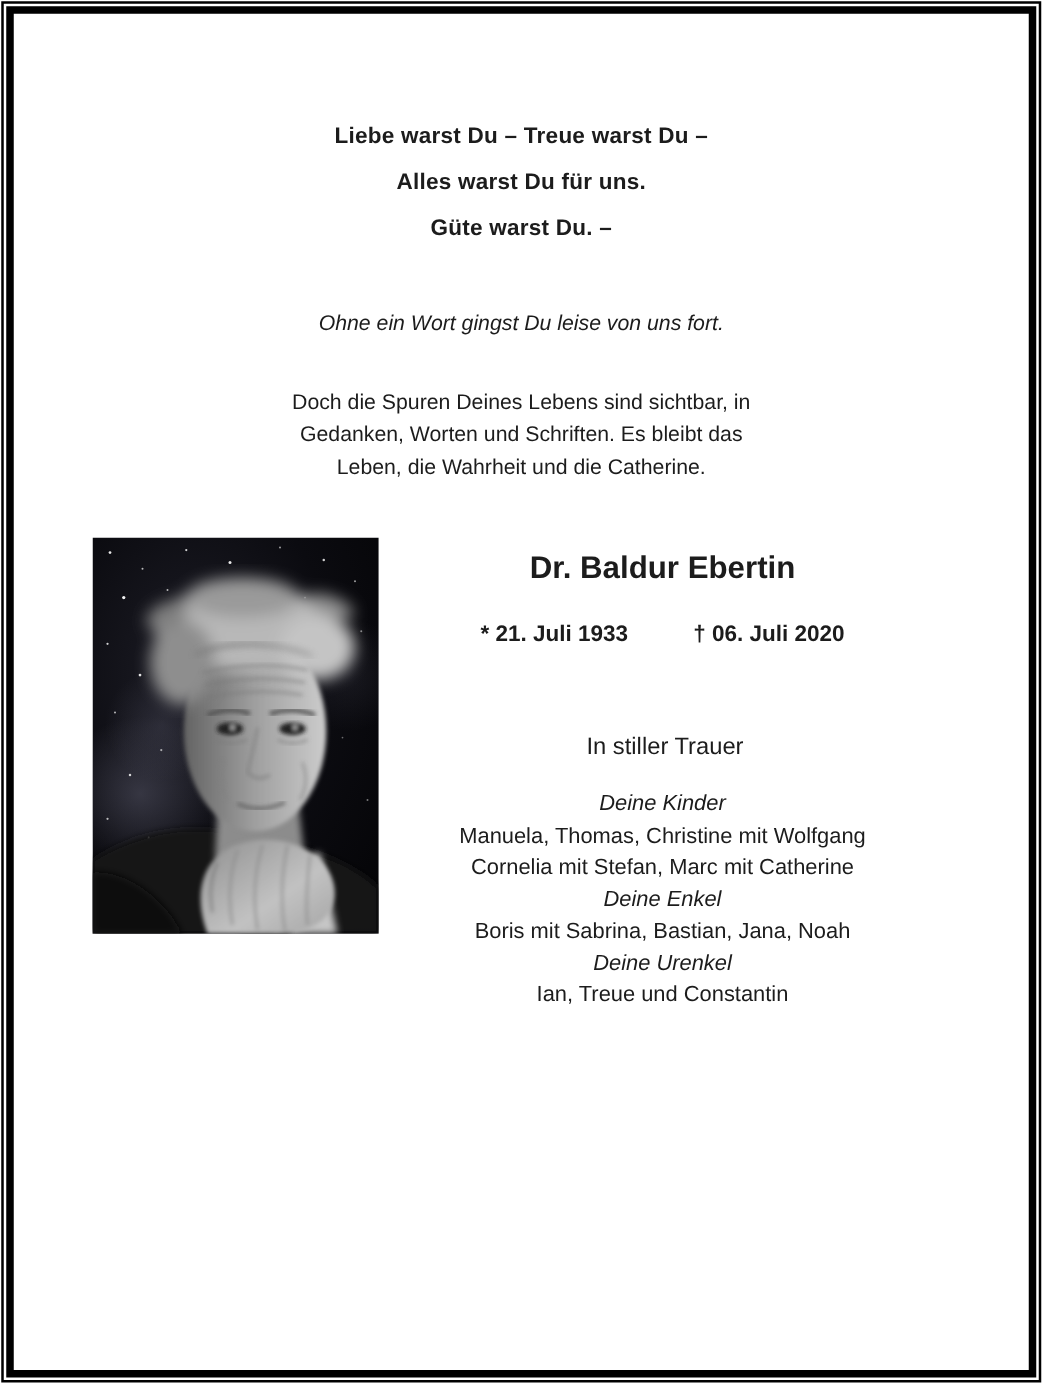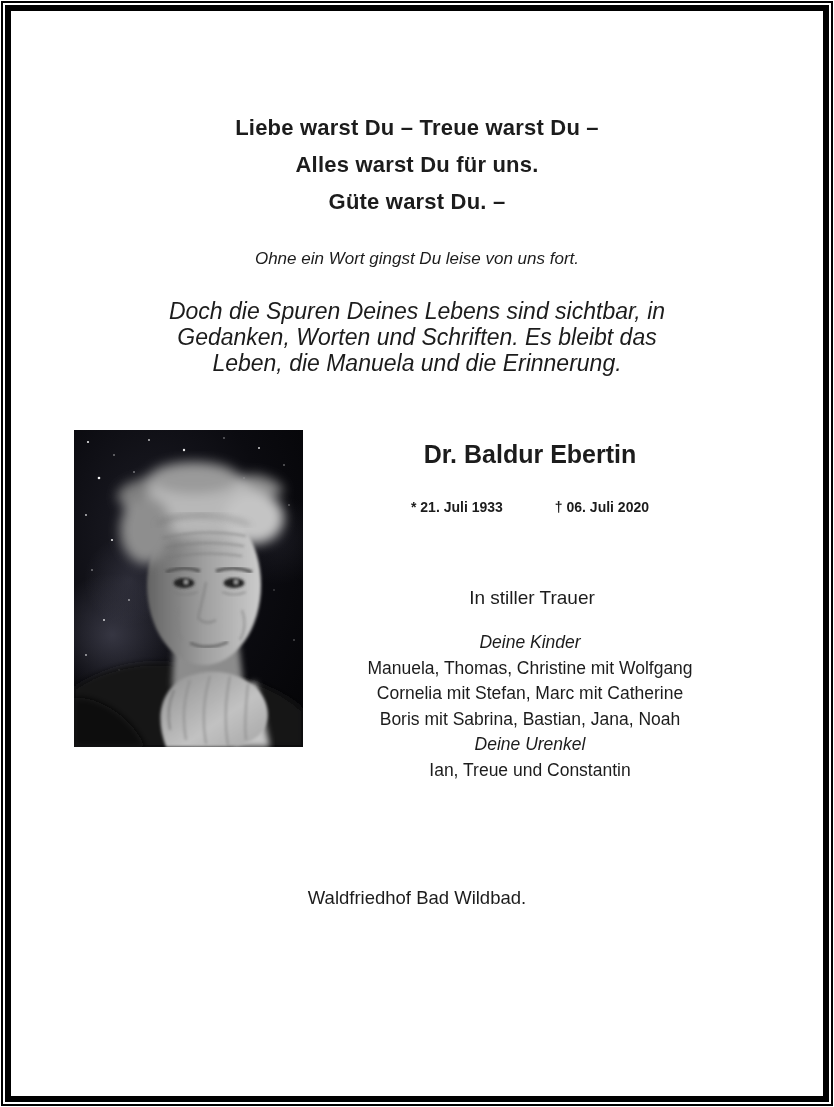--- a/index.html
+++ b/index.html
@@ -20,49 +20,48 @@
   }
   .frame-inner {
     position: absolute; inset: 2px;
     border: 6px solid #000;
   }
 
   .centered { text-align: center; }
 
   .epigraph {
     position: absolute; top: 90px; left: 7px; width: 820px;
-    font-size: 22px; font-weight: bold; line-height: 37px;
+    font-size: 18px; font-weight: bold; line-height: 37px;
     letter-spacing: 0.2px;
-    margin-top: 19px;
   }
   .farewell {
     position: absolute; top: 244px; left: 7px; width: 820px;
     font-size: 17px; font-style: italic; line-height: 30px;
   }
   .verse {
-    position: absolute; top: 298px; left: 7px; width: 820px;
-    font-size: 23px; font-style: italic; line-height: 26px;
+    position: absolute; top: 309px; left: 7px; width: 820px;
+    font-size: 17px; line-height: 26px;
   }
 
   .photo {
     position: absolute; left: 74px; top: 430px;
     width: 229px; height: 317px;
   }
   .photo svg { display: block; width: 100%; height: 100%; }
 
   .right-col {
     position: absolute; left: 312px; top: 0; width: 436px; height: 100%;
   }
   .deceased-name {
     position: absolute; top: 434px; left: 0; width: 100%;
     font-size: 25px; font-weight: bold; line-height: 40px;
   }
   .dates {
     position: absolute; top: 496px; left: 0; width: 100%;
-    font-size: 14px; font-weight: bold; line-height: 22px;
+    font-size: 18px; font-weight: bold; line-height: 22px;
   }
   .dates .date-item { display: inline-block; white-space: nowrap; }
   .dates .date-gap { display: inline-block; width: 52px; }
   .trauer-heading {
     position: absolute; top: 586px; left: 2px; width: 100%;
     font-size: 19px; line-height: 24px;
   }
   .mourners {
     position: absolute; top: 630px; left: 0; width: 100%;
     font-size: 17.5px; line-height: 25.5px;
@@ -85,21 +84,21 @@
   <div>Liebe warst Du – Treue warst Du –</div>
   <div>Alles warst Du für uns.</div>
   <div>Güte warst Du. –</div>
 </div>
 
 <div class="farewell centered">Ohne ein Wort gingst Du leise von uns fort.</div>
 
 <div class="verse centered">
   <div>Doch die Spuren Deines Lebens sind sichtbar, in</div>
   <div>Gedanken, Worten und Schriften. Es bleibt das</div>
-  <div>Leben, die Manuela und die Erinnerung.</div>
+  <div>Leben, die Wahrheit und die Catherine.</div>
 </div>
 
 <div class="photo" role="img" aria-label="Schwarz-weiß Porträt eines älteren Mannes mit weißem Haar, Hand am Kinn, vor Sternenhimmel">
   <svg viewBox="0 0 229 317" xmlns="http://www.w3.org/2000/svg">
     <defs>
       <radialGradient id="bgGrad" cx="35%" cy="35%" r="90%">
         <stop offset="0%" stop-color="#1d1d26"></stop>
         <stop offset="55%" stop-color="#0b0b10"></stop>
         <stop offset="100%" stop-color="#040406"></stop>
       </radialGradient>
@@ -228,21 +227,21 @@
   <div class="dates centered">
     <span class="date-item">* 21. Juli 1933</span><span class="date-gap"></span><span class="date-item">† 06. Juli 2020</span>
   </div>
 
   <div class="trauer-heading centered">In stiller Trauer</div>
 
   <div class="mourners centered">
     <div class="it">Deine Kinder</div>
     <div>Manuela, Thomas, Christine mit Wolfgang</div>
     <div>Cornelia mit Stefan, Marc mit Catherine</div>
+    <div class="it">Deine Enkel</div>
     <div>Boris mit Sabrina, Bastian, Jana, Noah</div>
     <div class="it">Deine Urenkel</div>
     <div>Ian, Treue und Constantin</div>
   </div>
 </div>
 
 <div class="funeral centered">
-  <div>Waldfriedhof Bad Wildbad.</div>
 </div>
 
 </body></html>

